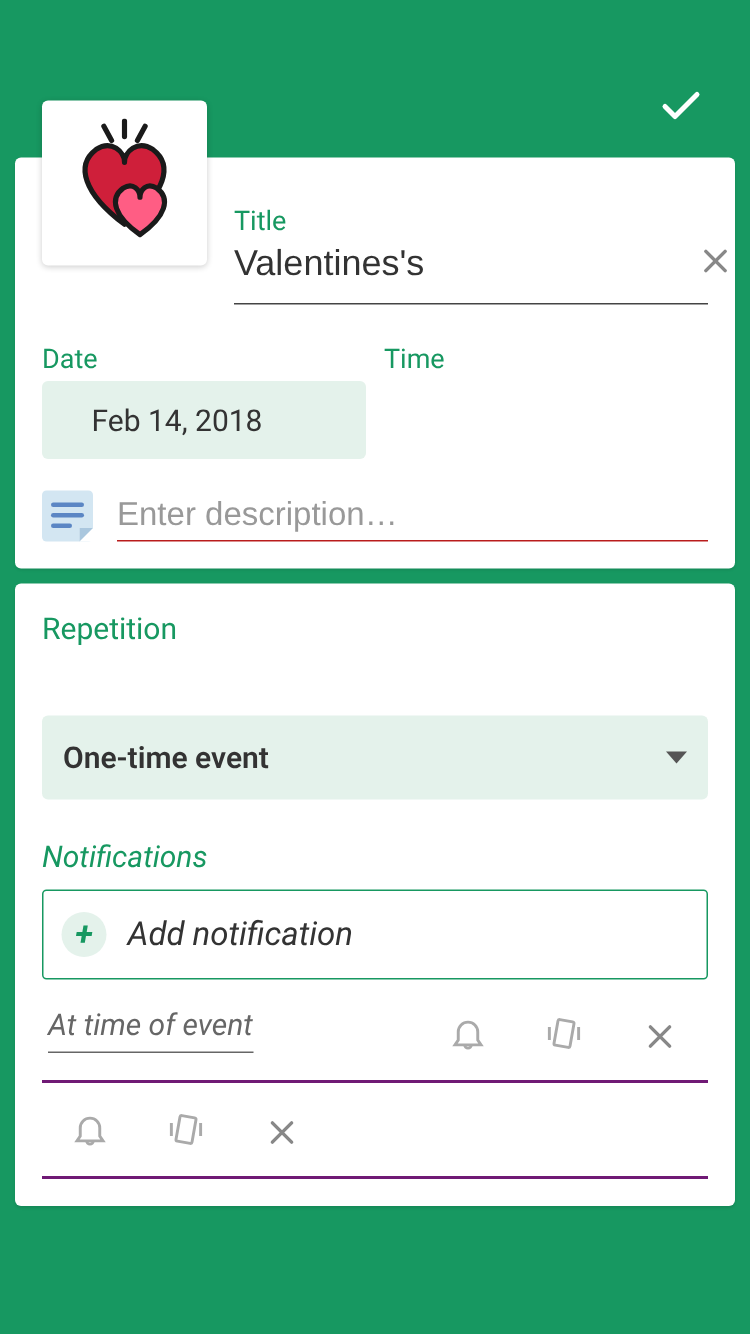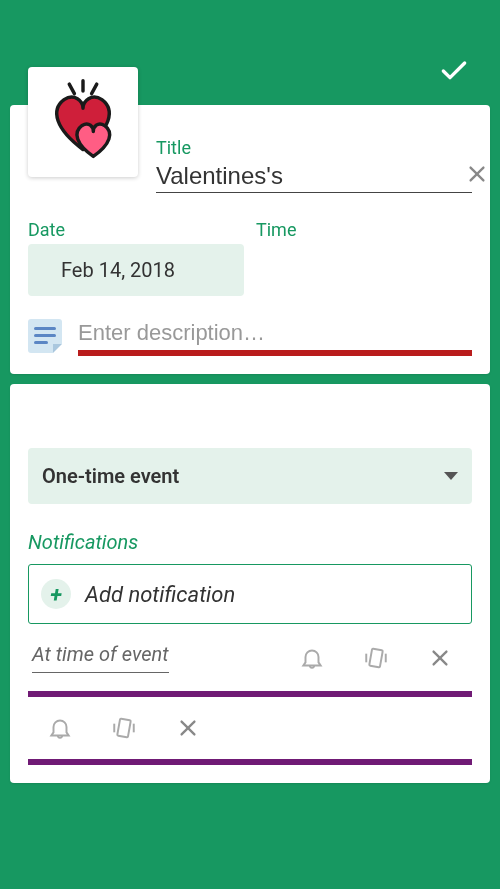--- a/index.html
+++ b/index.html
@@ -48,21 +48,21 @@
   }
   .field-label {
     color: #179861;
     font-size: 18px;
     margin-bottom: 4px;
   }
   .title-input-row {
     display: flex;
     align-items: center;
     border-bottom: 1.5px solid #444;
-    padding-bottom: 2px;
+    padding-bottom: 12px;
   }
   .title-input {
     flex: 1;
     border: none;
     font-size: 24px;
     color: #333;
     outline: none;
     background: transparent;
   }
   .clear-icon { color: #888; }
@@ -102,21 +102,21 @@
     width: 34px; height: 34px; background:#d3e6f2; border-radius:3px; position:relative;
   }
   .desc-icon-box .line{position:absolute; left:6px; height:3px; background:#5b86c4; border-radius:2px;}
   .desc-icon-box .l1{top:8px; width:22px;}
   .desc-icon-box .l2{top:15px; width:22px;}
   .desc-icon-box .l3{top:22px; width:14px;}
   .desc-icon-box .fold{position:absolute; right:0; bottom:0; width:0; height:0; border-left:9px solid #aac7de; border-bottom:9px solid #fff;}
   .desc-input {
     flex:1;
     border:none;
-    border-bottom:6px solid #b91c1c;
+    border-bottom:1px solid #b91c1c;
     font-size:22px;
     color:#333;
     outline:none;
     padding:4px 0;
     background:transparent;
   }
   .desc-input::placeholder{ color:#999;}
   .section-label {
     color:#179861;
     font-size:20px;
@@ -146,23 +146,23 @@
     align-items:center;
     gap:14px;
     font-size:22px;
     color:#333;
   }
   .plus-icon {
     width:30px; height:30px; background:#e4f2eb; border-radius:50%; display:flex; align-items:center; justify-content:center; color:#179861; font-size:22px; font-weight:bold;
   }
   .notif-row {
     display:flex;
-    align-items:center;
+    align-items:flex-end;
     padding:18px 4px;
-    border-bottom:6px solid #701a75;
+    border-bottom:2px solid #701a75;
     gap:8px;
   }
   .notif-label {
     flex:1;
     font-size:20px;
     color:#666;
     position:relative;
   }
   .notif-label-underline {
     border-bottom: 1.5px solid #666;
@@ -247,20 +247,21 @@
       <span class="line l1"></span>
         <span class="line l2"></span>
         <span class="line l3"></span>
         <span class="fold"></span>
     </span>
     <input class="desc-input" type="text" placeholder="Enter description…" style="">
   </div>
 </div>
 
 <div class="card">
+  <div class="section-label">Repetition</div>
   <div class="select-pill">
     <span>One-time event</span>
     <span class="caret-down"></span>
   </div>
 
   <div class="notif-section">
     <div class="section-label">Notifications</div>
     <div class="add-notif">
       <span class="plus-icon">+</span>
       <span>Add notification</span>

